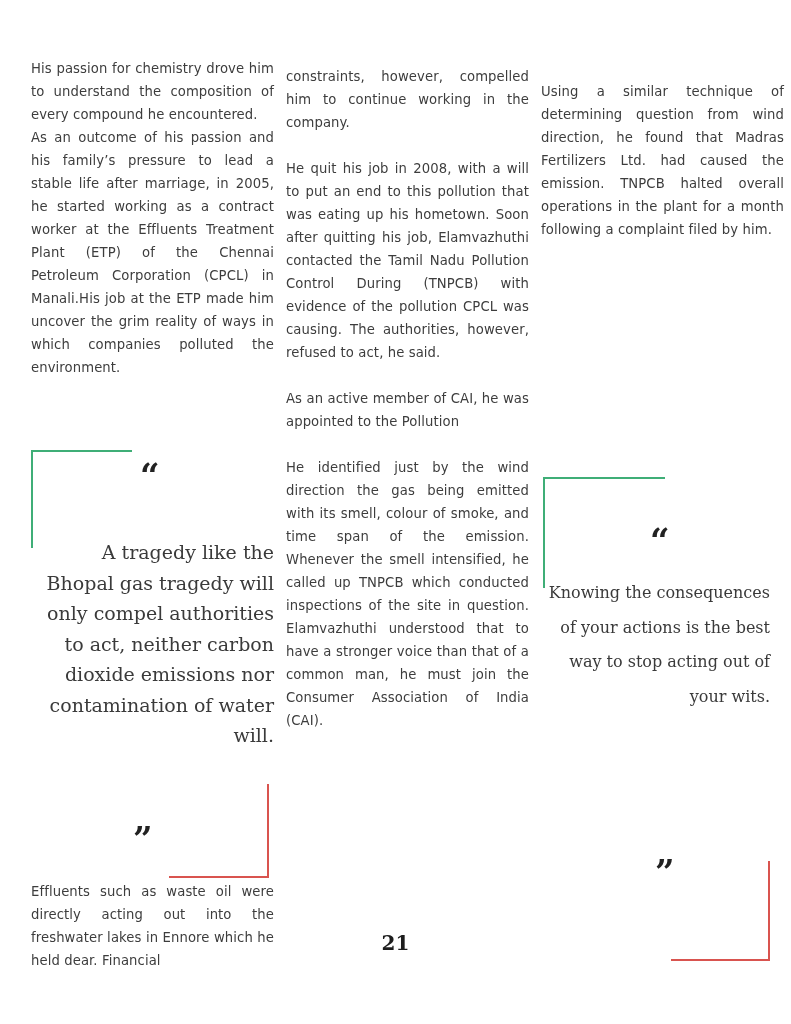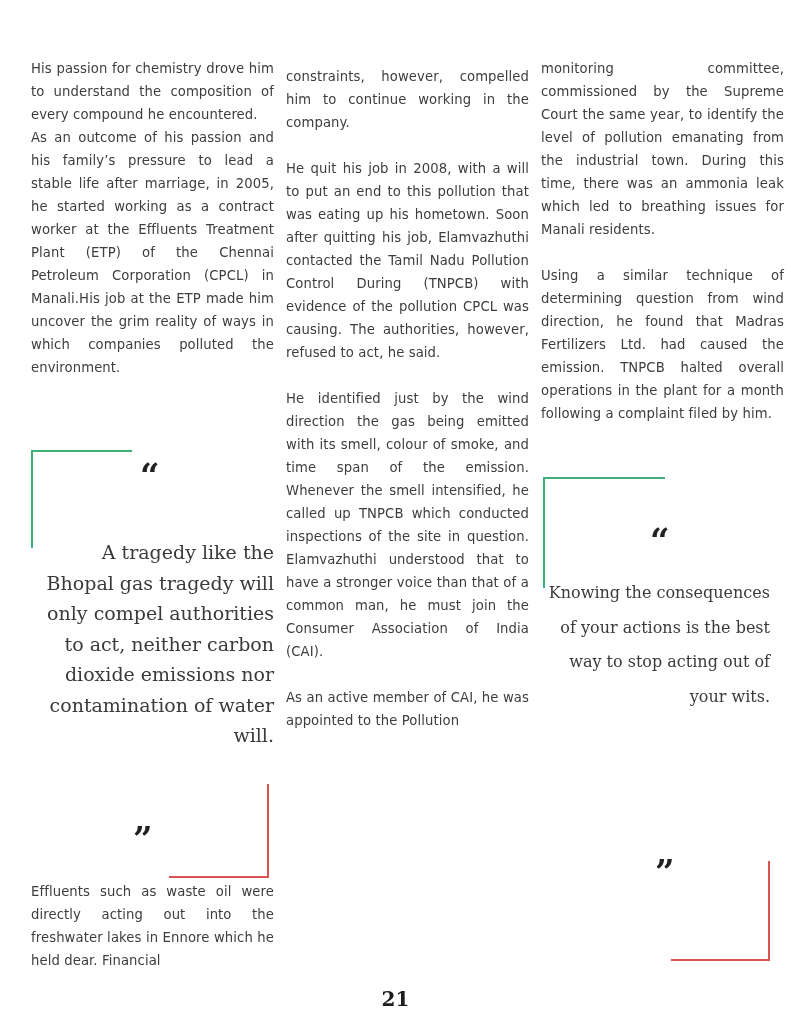--- a/index.html
+++ b/index.html
@@ -36,21 +36,21 @@
     color: #222;
     line-height: 1;
   }
   .bracket { position: absolute; }
   .green-h { background: #3fae77; height: 2px; }
   .green-v { background: #3fae77; width: 2px; }
   .red-h { background: #d9544f; height: 2px; }
   .red-v { background: #d9544f; width: 2px; }
   #page-number {
     position: absolute;
-    top: 987px;
+    top: 931px;
     left: 0; width: 791px;
     text-align: center;
     font-family: "DejaVu Serif", serif;
     font-weight: bold;
     font-size: 20px;
     color: #1d1d1d;
   }
 </style>
 </head>
 <body>
@@ -67,26 +67,25 @@
 <div class="bracket green-v" style="left:31px; top:450px; height:98px;"></div>
 <div class="qmark" style="left:140px; top:458px;">“</div>
 <div class="quote" style="left:31px; top:537px; width:243px;">A tragedy like the Bhopal gas tragedy will only compel authorities to act, neither carbon dioxide emissions nor contamination of water will.</div>
 <div class="qmark" style="left:133px; top:822px;">”</div>
 <div class="bracket red-v" style="left:267px; top:784px; height:94px;"></div>
 <div class="bracket red-h" style="left:169px; top:876px; width:100px;"></div>
 
 <div id="col2" class="col">
   <p>constraints, however, compelled him to continue working in the company.</p>
   <p class="gap">He quit his job in 2008, with a will to put an end to this pollution that was eating up his hometown. Soon after quitting his job, Elamvazhuthi contacted the Tamil Nadu Pollution Control During (TNPCB) with evidence of the pollution CPCL was causing. The authorities, however, refused to act, he said.</p>
+  <p class="gap">As an active member of CAI, he was appointed to the Pollution</p>
   <p class="gap">He identified just by the wind direction the gas being emitted with its smell, colour of smoke, and time span of the emission. Whenever the smell intensified, he called up TNPCB which conducted inspections of the site in question. Elamvazhuthi understood that to have a stronger voice than that of a common man, he must join the Consumer Association of India (CAI).</p>
-  <p class="gap">As an active member of CAI, he was appointed to the Pollution</p>
 </div>
 
 <div id="col3" class="col">
-  <p>monitoring committee, commissioned by the Supreme Court the same year, to identify the level of pollution emanating from the industrial town. During this time, there was an ammonia leak which led to breathing issues for Manali residents.</p>
   <p class="gap">Using a similar technique of determining question from wind direction, he found that Madras Fertilizers Ltd. had caused the emission. TNPCB halted overall operations in the plant for a month following a complaint filed by him.</p>
 </div>
 
 <div class="bracket green-h" style="left:543px; top:477px; width:122px;"></div>
 <div class="bracket green-v" style="left:543px; top:477px; height:111px;"></div>
 <div class="qmark" style="left:650px; top:523px;">“</div>
 <div class="quote" style="left:545px; top:576px; width:225px; font-size:16px; line-height:34.5px;">Knowing the consequences of your actions is the best way to stop acting out of your wits.</div>
 <div class="qmark" style="left:655px; top:855px;">”</div>
 <div class="bracket red-v" style="left:768px; top:861px; height:100px;"></div>
 <div class="bracket red-h" style="left:671px; top:959px; width:99px;"></div>

